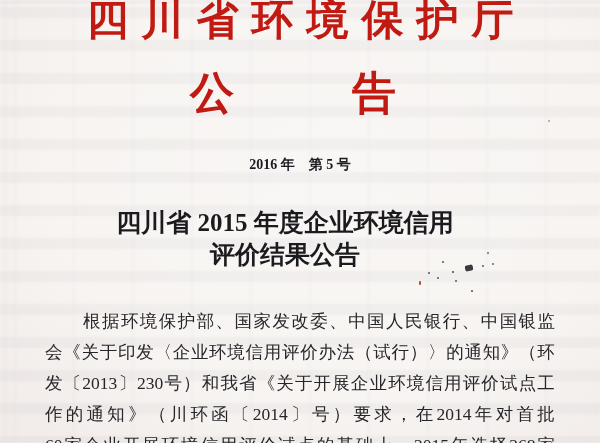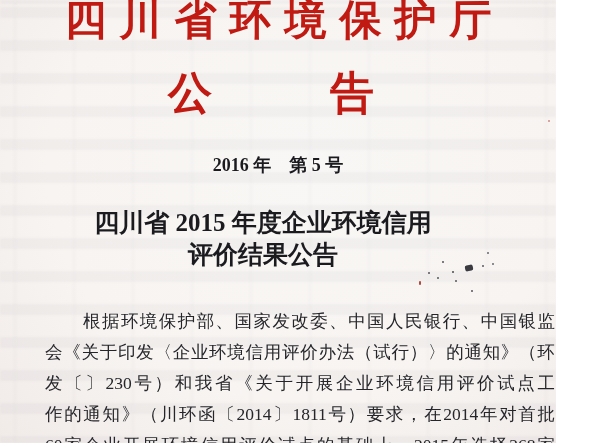--- a/index.html
+++ b/index.html
@@ -1,21 +1,21 @@
 <!DOCTYPE html>
 <html style="--title-red: #c01a12; --heading-black: #1b1b1f; --body-black: #26262a; --paper: #f7f4f1;"><head>
 <meta charset="utf-8">
 <style>
   html, body { margin: 0; padding: 0; }
   body {
     width: 600px; height: 443px; overflow: hidden;
     font-family: "Liberation Serif", "DejaVu Serif", serif;
   }
   .page {
-    position: relative; width: 556px; height: 443px; overflow: hidden;
+    position: relative; width: 600px; height: 443px; overflow: hidden;
     background: radial-gradient(ellipse at 55% 38%, #f9f7f5 0%, var(--paper, #f7f4f1) 60%, #f1ebe8 100%);
   }
   
   .bleed {
     position: absolute; inset: 0; pointer-events: none;
     background:
       repeating-linear-gradient(180deg, rgba(120,120,150,0.05) 0 11px, rgba(0,0,0,0) 11px 33px),
       repeating-linear-gradient(90deg, rgba(120,120,150,0.035) 0 2px, rgba(0,0,0,0) 2px 59px);
     background-position: 0 7px, 14px 0;
     filter: blur(1px);
@@ -28,21 +28,21 @@
   }
   .gonggao {
     position: absolute; top: 70px; left: 0; right: 0;
     display: flex; justify-content: center; align-items: flex-start;
     transform: translateX(-7px);
     color: var(--title-red, #c01a12); font-weight: bold; font-size: 44px; line-height: 48px;
   }
   .gg-gap { display: inline-block; width: 118px; }
   .issue {
     position: absolute; top: 152px; left: 0; right: 0;
-    text-align: center; font-weight: bold; font-size: 18px; line-height: 26px;
+    text-align: center; font-weight: bold; font-size: 14px; line-height: 26px;
     color: var(--heading-black, #1b1b1f); white-space: pre;
   }
   .doc-title {
     position: absolute; top: 207px; left: 0; right: 0;
     text-align: center; transform: translateX(-15px);
     font-weight: bold; font-size: 25px; line-height: 32px;
     color: var(--heading-black, #1b1b1f);
   }
   .body-par {
     position: absolute; top: 306px; left: 45px; width: 510px;
@@ -145,20 +145,21 @@
         <span>的</span>
         <span>通</span>
         <span>知</span>
         <span>》</span>
         <span>（</span>
         <span>环</span>
       </div>
     <div class="justify-line">
         <span>发</span>
         <span>〔</span>
+        <span>2013</span>
         <span>〕</span>
         <span>230</span>
         <span>号</span>
         <span>）</span>
         <span>和</span>
         <span>我</span>
         <span>省</span>
         <span>《</span>
         <span>关</span>
         <span>于</span>
@@ -182,21 +183,20 @@
         <span>通</span>
         <span>知</span>
         <span>》</span>
         <span>（</span>
         <span>川</span>
         <span>环</span>
         <span>函</span>
         <span>〔</span>
         <span>2014</span>
         <span>〕</span>
-        <span>1811</span>
         <span>号</span>
         <span>）</span>
         <span>要</span>
         <span>求</span>
         <span>，</span>
         <span>在</span>
         <span>2014</span>
         <span>年</span>
         <span>对</span>
         <span>首</span>

